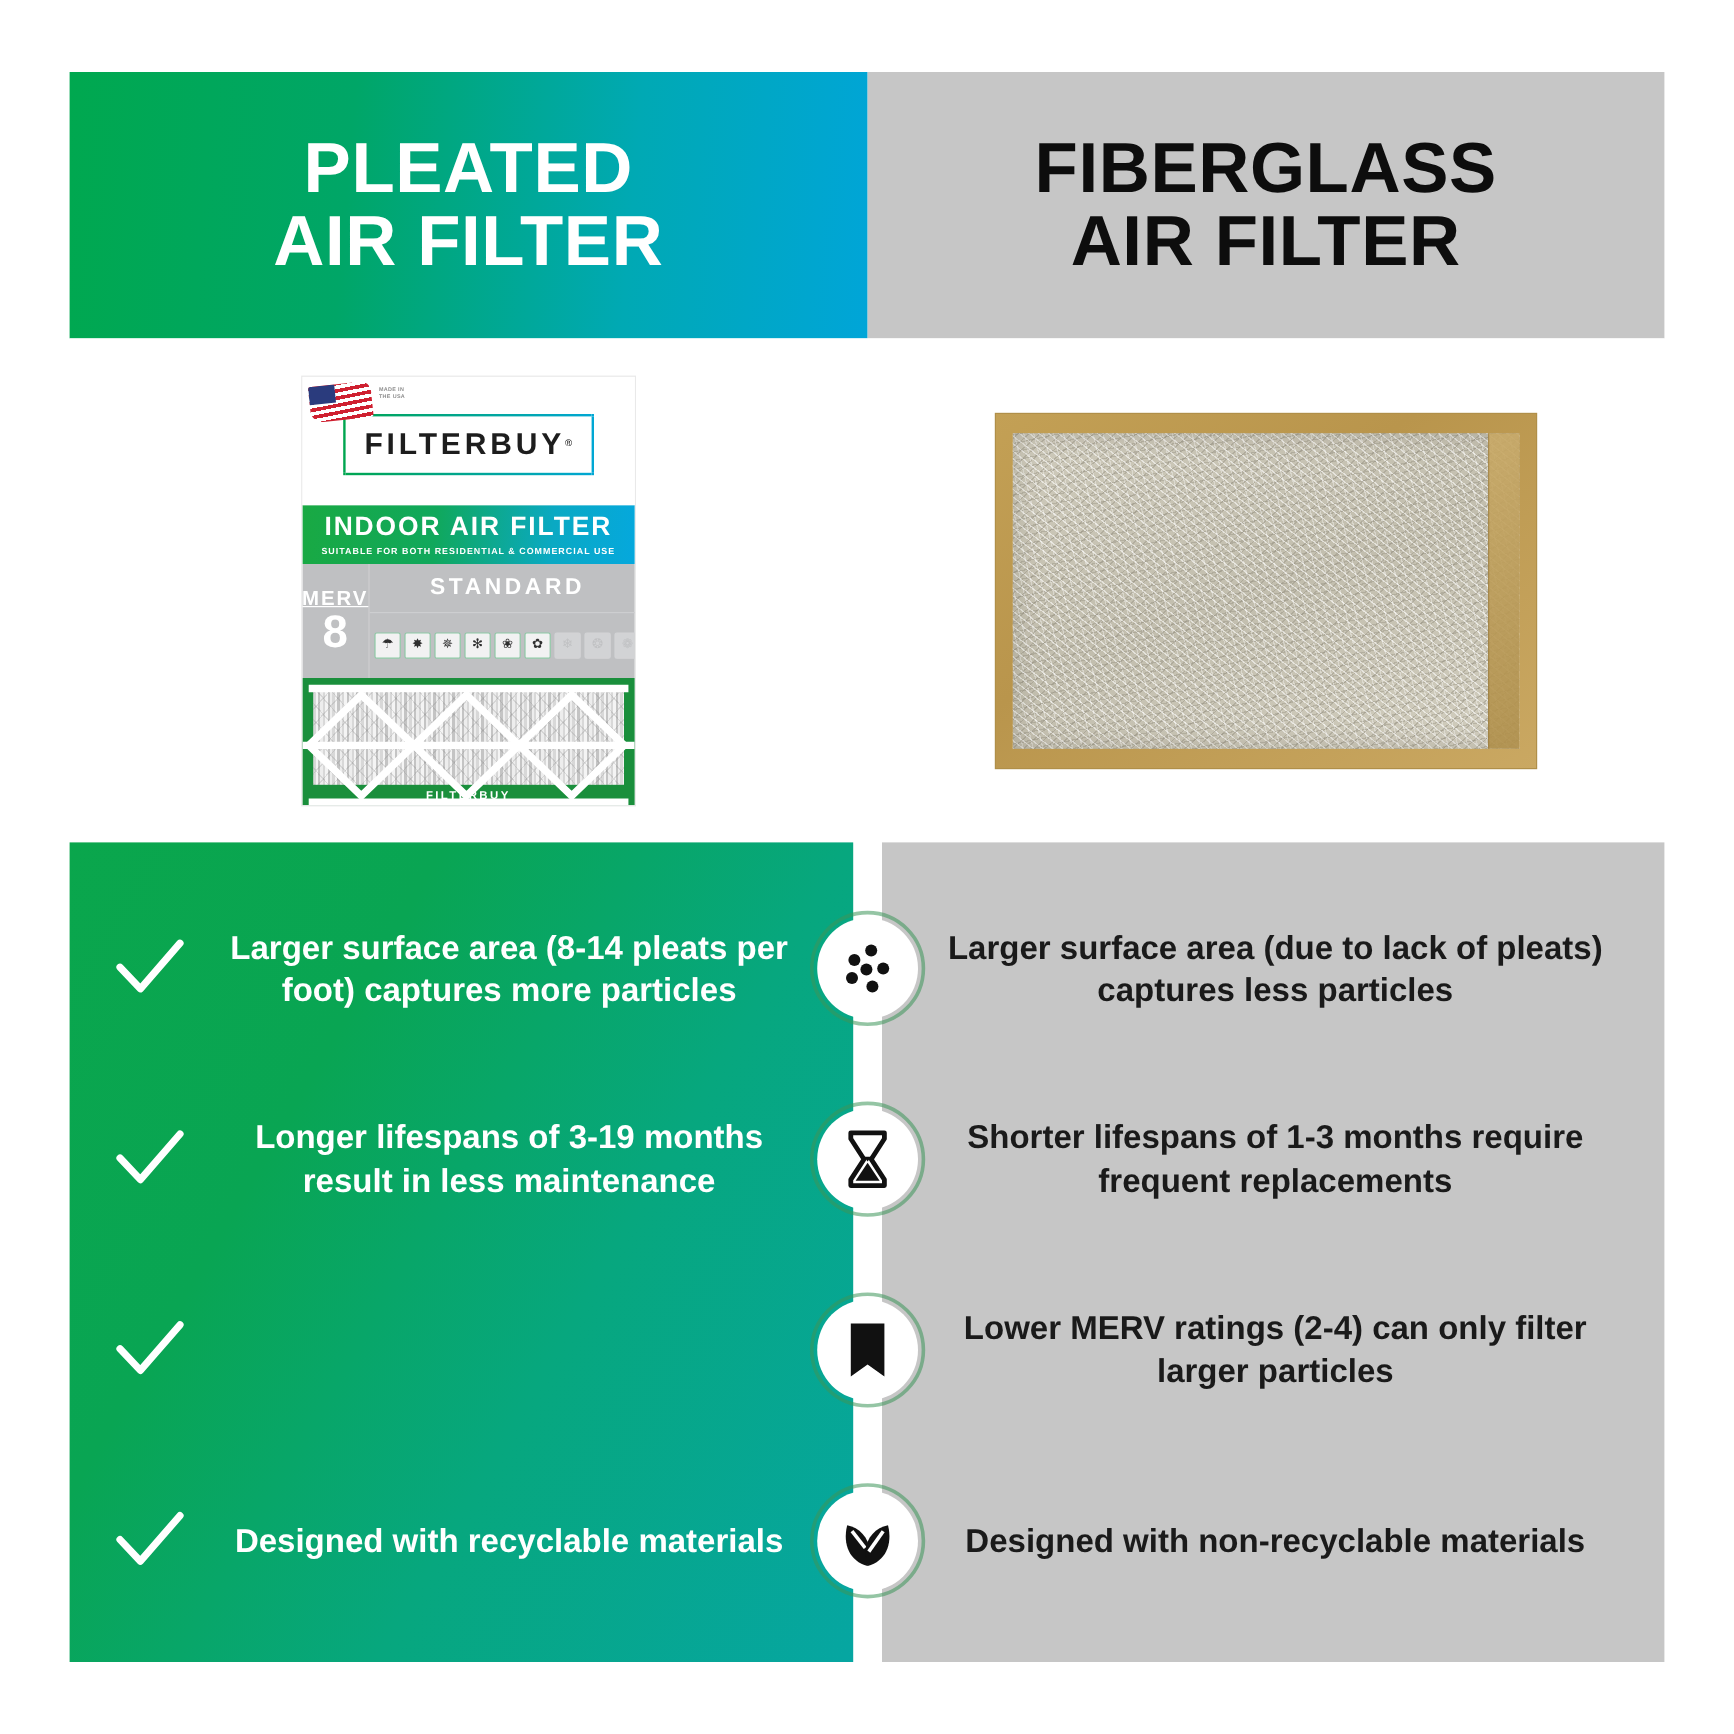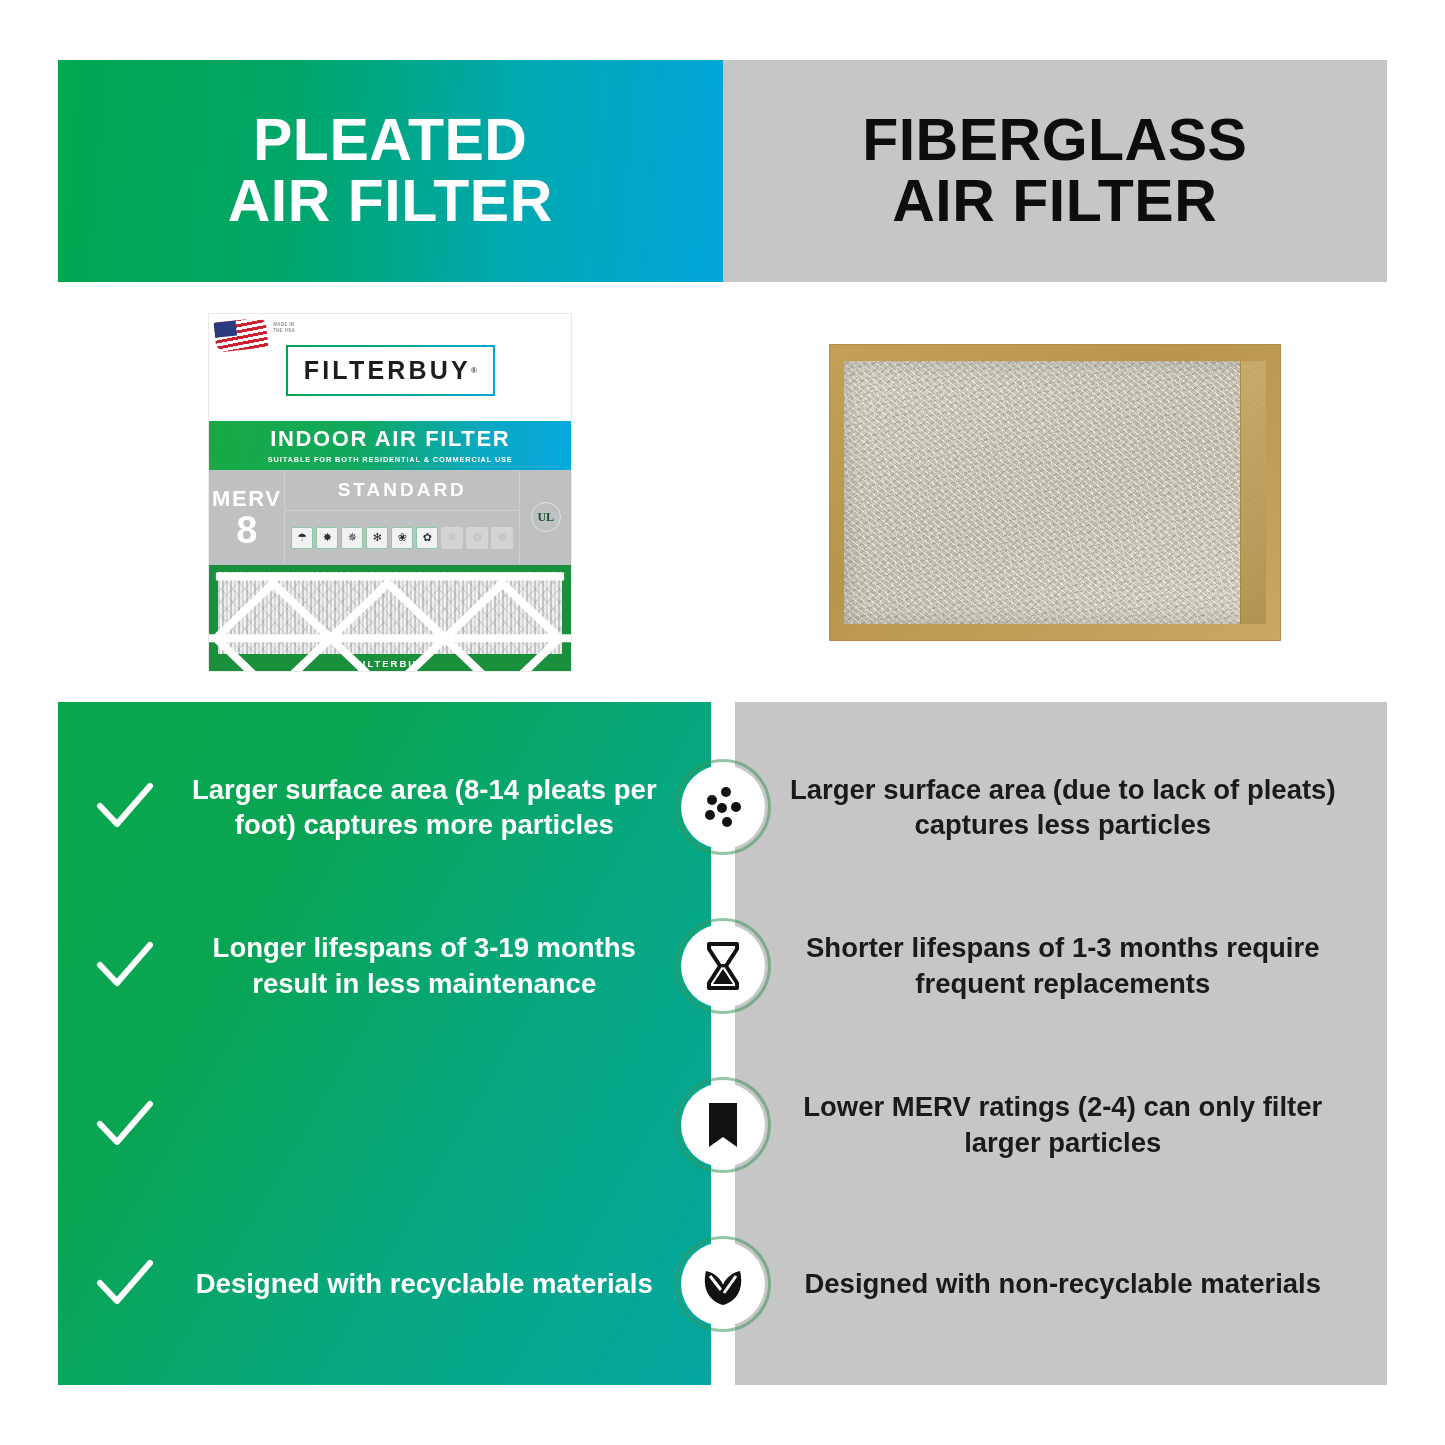--- a/index.html
+++ b/index.html
@@ -62,21 +62,21 @@
   .prod-cell {
     flex: 1 1 50%;
     display: flex;
     align-items: center;
     justify-content: center;
   }
 
   
   .pleated-box {
     position: relative;
-    width: 362px; height: 357px;
+    width: 277px; height: 357px;
     background: #ffffff;
     box-shadow: 0 0 0 1px #e9e9e9;
     overflow: hidden;
     display: flex;
     flex-direction: column;
   }
   .pb-top {
     position: relative;
     height: 107px;
     background: #ffffff;
@@ -130,21 +130,21 @@
     background: #bfc0c2;
     display: flex;
   }
   .pb-merv {
     width: 76px;
     display: flex; flex-direction: column;
     align-items: center; justify-content: center;
     color: #ffffff;
     border-right: 1px solid #cdced0;
   }
-  .pb-merv .m1 { font-size: 22px; font-weight: 700; letter-spacing: 1.6px; }
+  .pb-merv .m1 { font-size: 17px; font-weight: 700; letter-spacing: 1.6px; text-decoration: underline; }
   .pb-merv .m2 { font-size: 38px; font-weight: 700; line-height: .95; }
   .pb-specmid { flex: 1; display: flex; flex-direction: column; }
   .pb-std {
     height: 41px;
     display: flex; align-items: center; justify-content: center;
     color: #ffffff; font-size: 19px; font-weight: 700; letter-spacing: 3px;
     border-bottom: 1px solid #cdced0;
   }
   .pb-icons {
     flex: 1;

